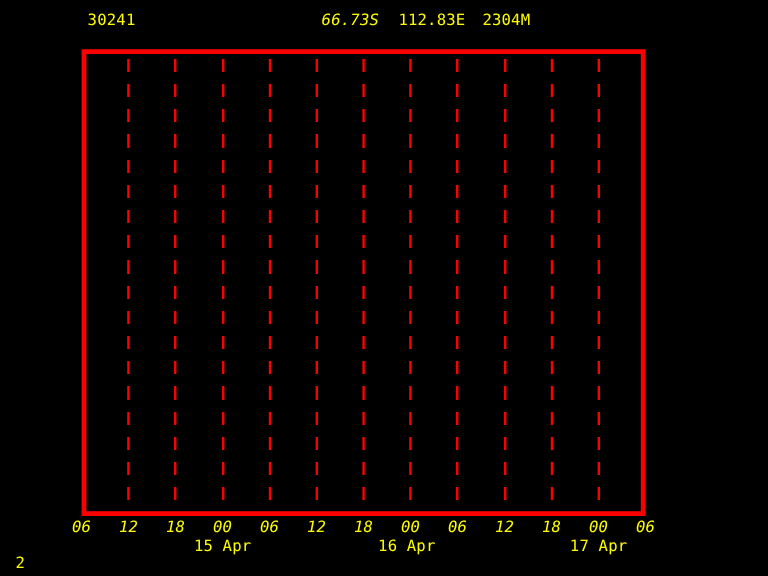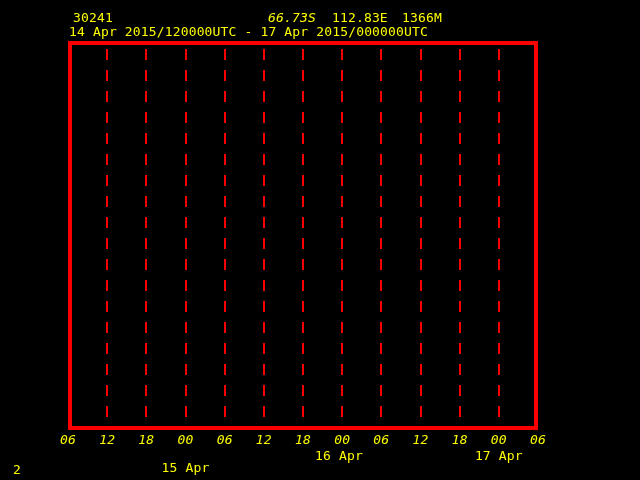--- a/index.html
+++ b/index.html
@@ -56,23 +56,22 @@
 <body>
 
 <div id="screen">
 
   <span class="ytxt" style="left:73px; top:11px;">30241</span>
 
   <span class="ytxt" style="left:268px; top:11px;font-style:italic;">66.73S</span>
 
   <span class="ytxt" style="left:332px; top:11px;">112.83E</span>
 
-  <span class="ytxt" style="left:402px; top:11px;">1366M</span>
+  <span class="ytxt" style="left:402px; top:11px;">2304M</span>
 
-  <span class="ytxt" style="left:69px; top:25px;">14 Apr 2015/120000UTC - 17 Apr 2015/000000UTC</span>
 
   <div id="plot-frame"></div>
 
   <div id="gridline-layer">
       <div class="gridline" style="left: 38.1667px;"></div>
       <div class="gridline" style="left: 77.3333px;"></div>
       <div class="gridline" style="left: 116.5px;"></div>
       <div class="gridline" style="left: 155.667px;"></div>
       <div class="gridline" style="left: 194.833px;"></div>
       <div class="gridline" style="left: 234px;"></div>
@@ -93,20 +92,20 @@
       <span class="ytxt x-tick center" style="left: 303px;">18</span>
       <span class="ytxt x-tick center" style="left: 342.167px;">00</span>
       <span class="ytxt x-tick center" style="left: 381.333px;">06</span>
       <span class="ytxt x-tick center" style="left: 420.5px;">12</span>
       <span class="ytxt x-tick center" style="left: 459.667px;">18</span>
       <span class="ytxt x-tick center" style="left: 498.833px;">00</span>
       <span class="ytxt x-tick center" style="left: 538px;">06</span>
     </div>
 
   <div id="x-date-row">
-      <span class="ytxt x-date center" style="left: 185.5px; margin-top: 12px;">15 Apr</span>
+      <span class="ytxt x-date center" style="left: 185.5px;">15 Apr</span>
       <span class="ytxt x-date center" style="left: 339px;">16 Apr</span>
       <span class="ytxt x-date center" style="left: 498.833px;">17 Apr</span>
     </div>
 
   <span class="ytxt" id="page-number">2</span>
 
 </div>
 
 </body></html>

